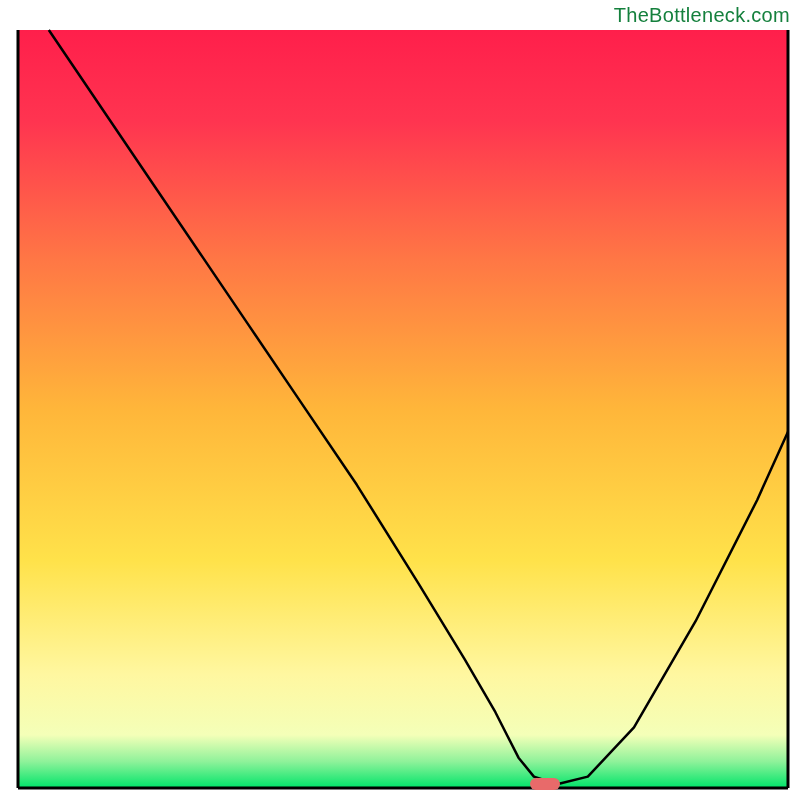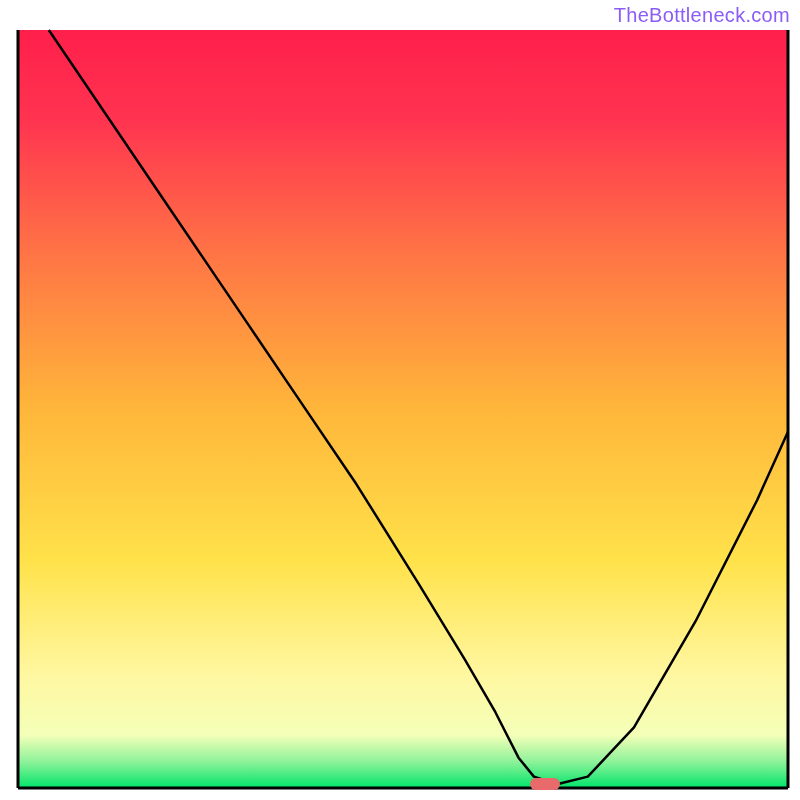--- a/index.html
+++ b/index.html
@@ -15,21 +15,21 @@
     width: 800px;
     height: 800px;
   }
   svg {
     display: block;
   }
   .watermark {
     position: absolute;
     top: 4px;
     right: 10px;
-    color: #8b5cf6;
+    color: #15803d;
     font-size: 20px;
     font-weight: 500;
     letter-spacing: 0.3px;
     user-select: none;
   }
 </style>
 </head>
 <body>
 
 <div class="chart-wrap">

